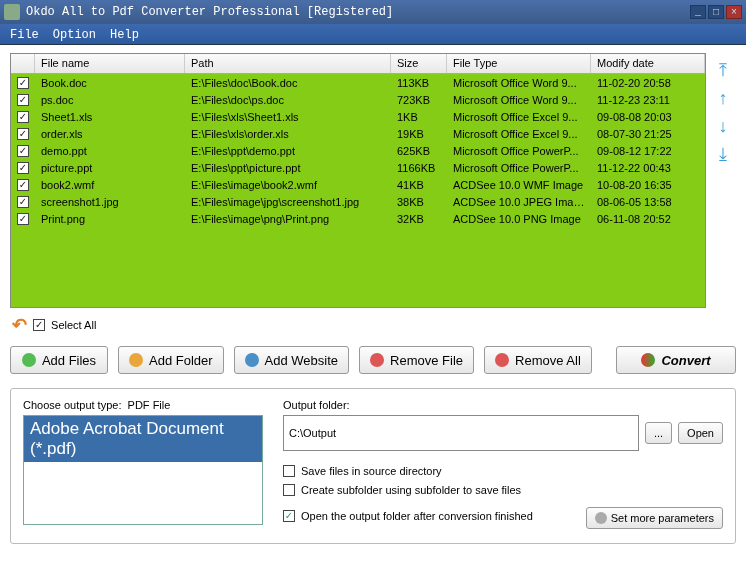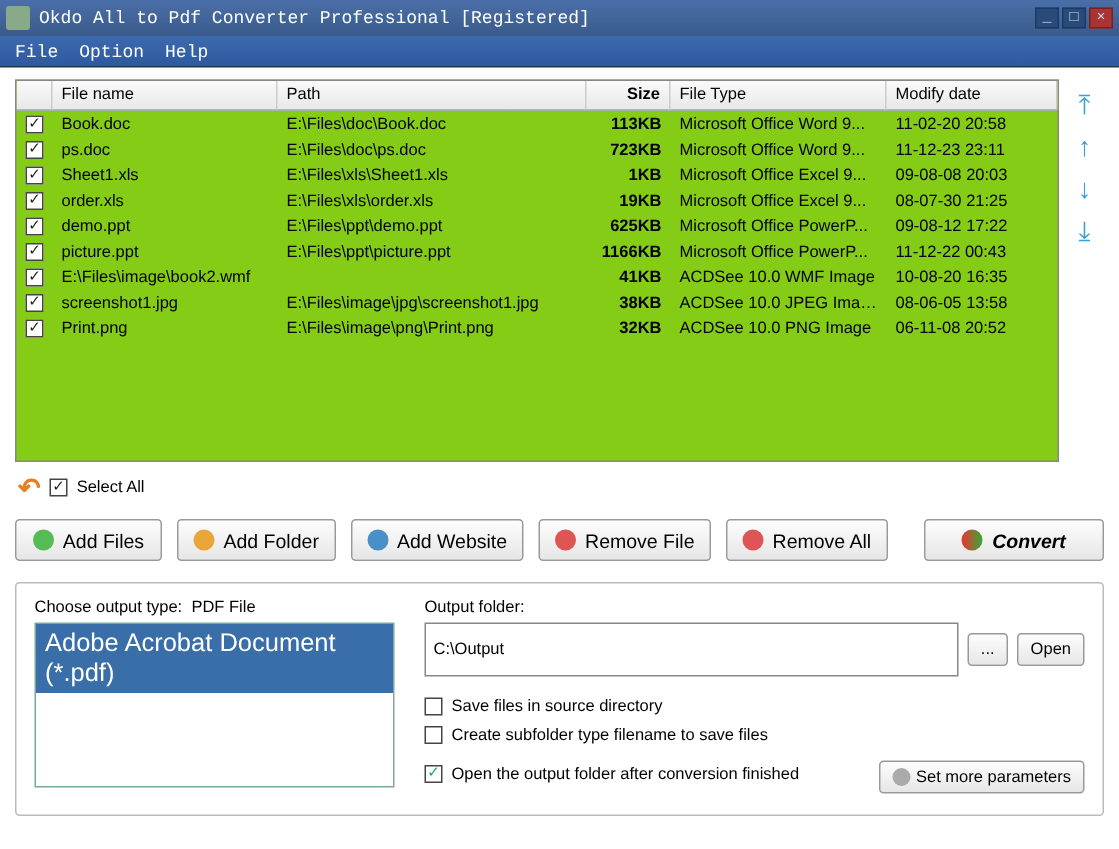--- a/index.html
+++ b/index.html
@@ -12,21 +12,21 @@
 .menubar { background: linear-gradient(#3d6aaf, #2d5a9f); height: 21px; display: flex; align-items: flex-end; padding: 0 6px; color: #fff; font-family: "Courier New", monospace; font-size: 12px; gap: 6px; border-bottom: 1px solid #234; }
 .menubar span { cursor: pointer; padding: 2px 4px; }
 .content { padding: 8px 10px; }
 .filelist-area { display: flex; gap: 4px; }
 .filelist { flex: 1; border: 1px solid #888; background: #84cc16; height: 255px; overflow: hidden; }
 .filelist-header { display: flex; background: linear-gradient(#fafafa,#e8e8e8); border-bottom: 1px solid #aaa; height: 20px; font-size: 11px; }
 .filelist-header .col { padding: 3px 6px; border-right: 1px solid #ccc; overflow: hidden; white-space: nowrap; }
 .col-chk { width: 24px; flex: none; }
 .col-name { width: 150px; flex: none; }
 .col-path { flex: 1; }
-.col-size { width: 56px; text-align: right; flex: none; font-weight: bold; }
+.col-size { width: 56px; flex: none; }
 .col-type { width: 144px; flex: none; }
 .col-date { width: 114px; flex: none; }
 .filelist-body { font-size: 11px; }
 .row { display: flex; height: 17px; align-items: center; }
 .row .cell { padding: 1px 6px; overflow: hidden; white-space: nowrap; text-overflow: ellipsis; }
 .row .col-chk { display: flex; align-items: center; justify-content: center; }
 .chk { width: 12px; height: 12px; border: 1px solid #444; background: #fff; display: inline-flex; align-items: center; justify-content: center; font-size: 10px; line-height: 1; color: #222; cursor: pointer; }
 .side-arrows { width: 26px; display: flex; flex-direction: column; gap: 10px; padding-top: 8px; align-items: center; }
 .side-arrows .arr { color: #3a9fd8; font-size: 18px; cursor: pointer; line-height: 1; }
 .selectall-row { margin-top: 6px; display: flex; align-items: center; gap: 6px; font-size: 11px; }
@@ -140,20 +140,21 @@
             <div class="cell col-name">picture.ppt</div>
             <div class="cell col-path">E:\Files\ppt\picture.ppt</div>
             <div class="cell col-size">1166KB</div>
             <div class="cell col-type">Microsoft Office PowerP...</div>
             <div class="cell col-date">11-12-22 00:43</div>
           </div>
           <div class="row">
             <div class="cell col-chk">
               <span class="chk">✓</span>
             </div>
+            <div class="cell col-name">book2.wmf</div>
             <div class="cell col-path">E:\Files\image\book2.wmf</div>
             <div class="cell col-size">41KB</div>
             <div class="cell col-type">ACDSee 10.0 WMF Image</div>
             <div class="cell col-date">10-08-20 16:35</div>
           </div>
           <div class="row">
             <div class="cell col-chk">
               <span class="chk">✓</span>
             </div>
             <div class="cell col-name">screenshot1.jpg</div>
@@ -233,21 +234,21 @@
         <div class="small-btn">...</div>
         <div class="small-btn">Open</div>
       </div>
       <div class="opts">
         <div class="opt-row">
             <span class="chk"></span>
             <span>Save files in source directory</span>
           </div>
         <div class="opt-row">
             <span class="chk"></span>
-            <span>Create subfolder type filename to save files</span>
+            <span>Create subfolder using subfolder to save files</span>
           </div>
         <div class="opt-row" style="justify-content:space-between;">
           <div style="display:flex;align-items:center;gap:6px;">
             <span class="chk" style="color:#1a6;">✓</span>
             <span>Open the output folder after conversion finished</span>
           </div>
           <div class="small-btn more-params">
               <span class="ico ico-gear" style="width:12px;height:12px;border-radius:6px;"></span>
               <span>Set more parameters</span>
             </div>

